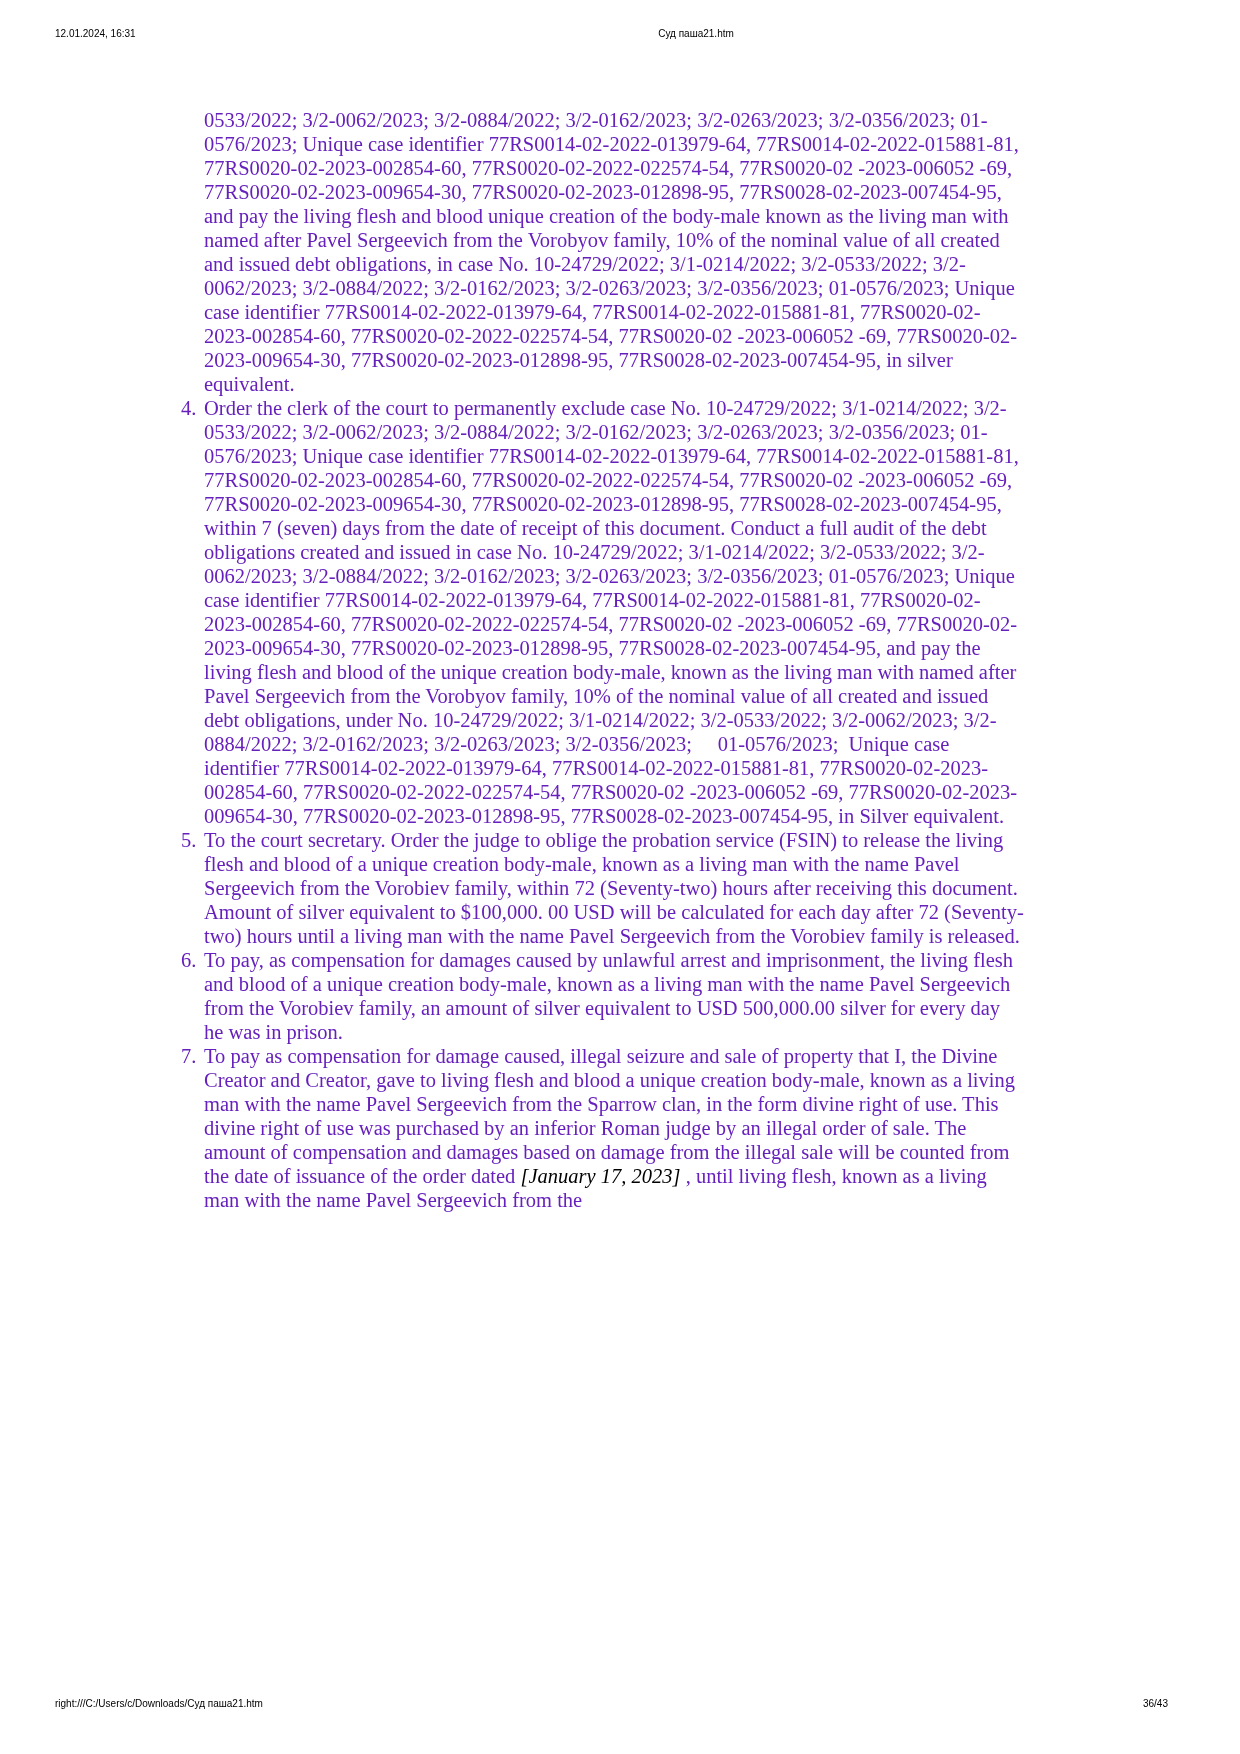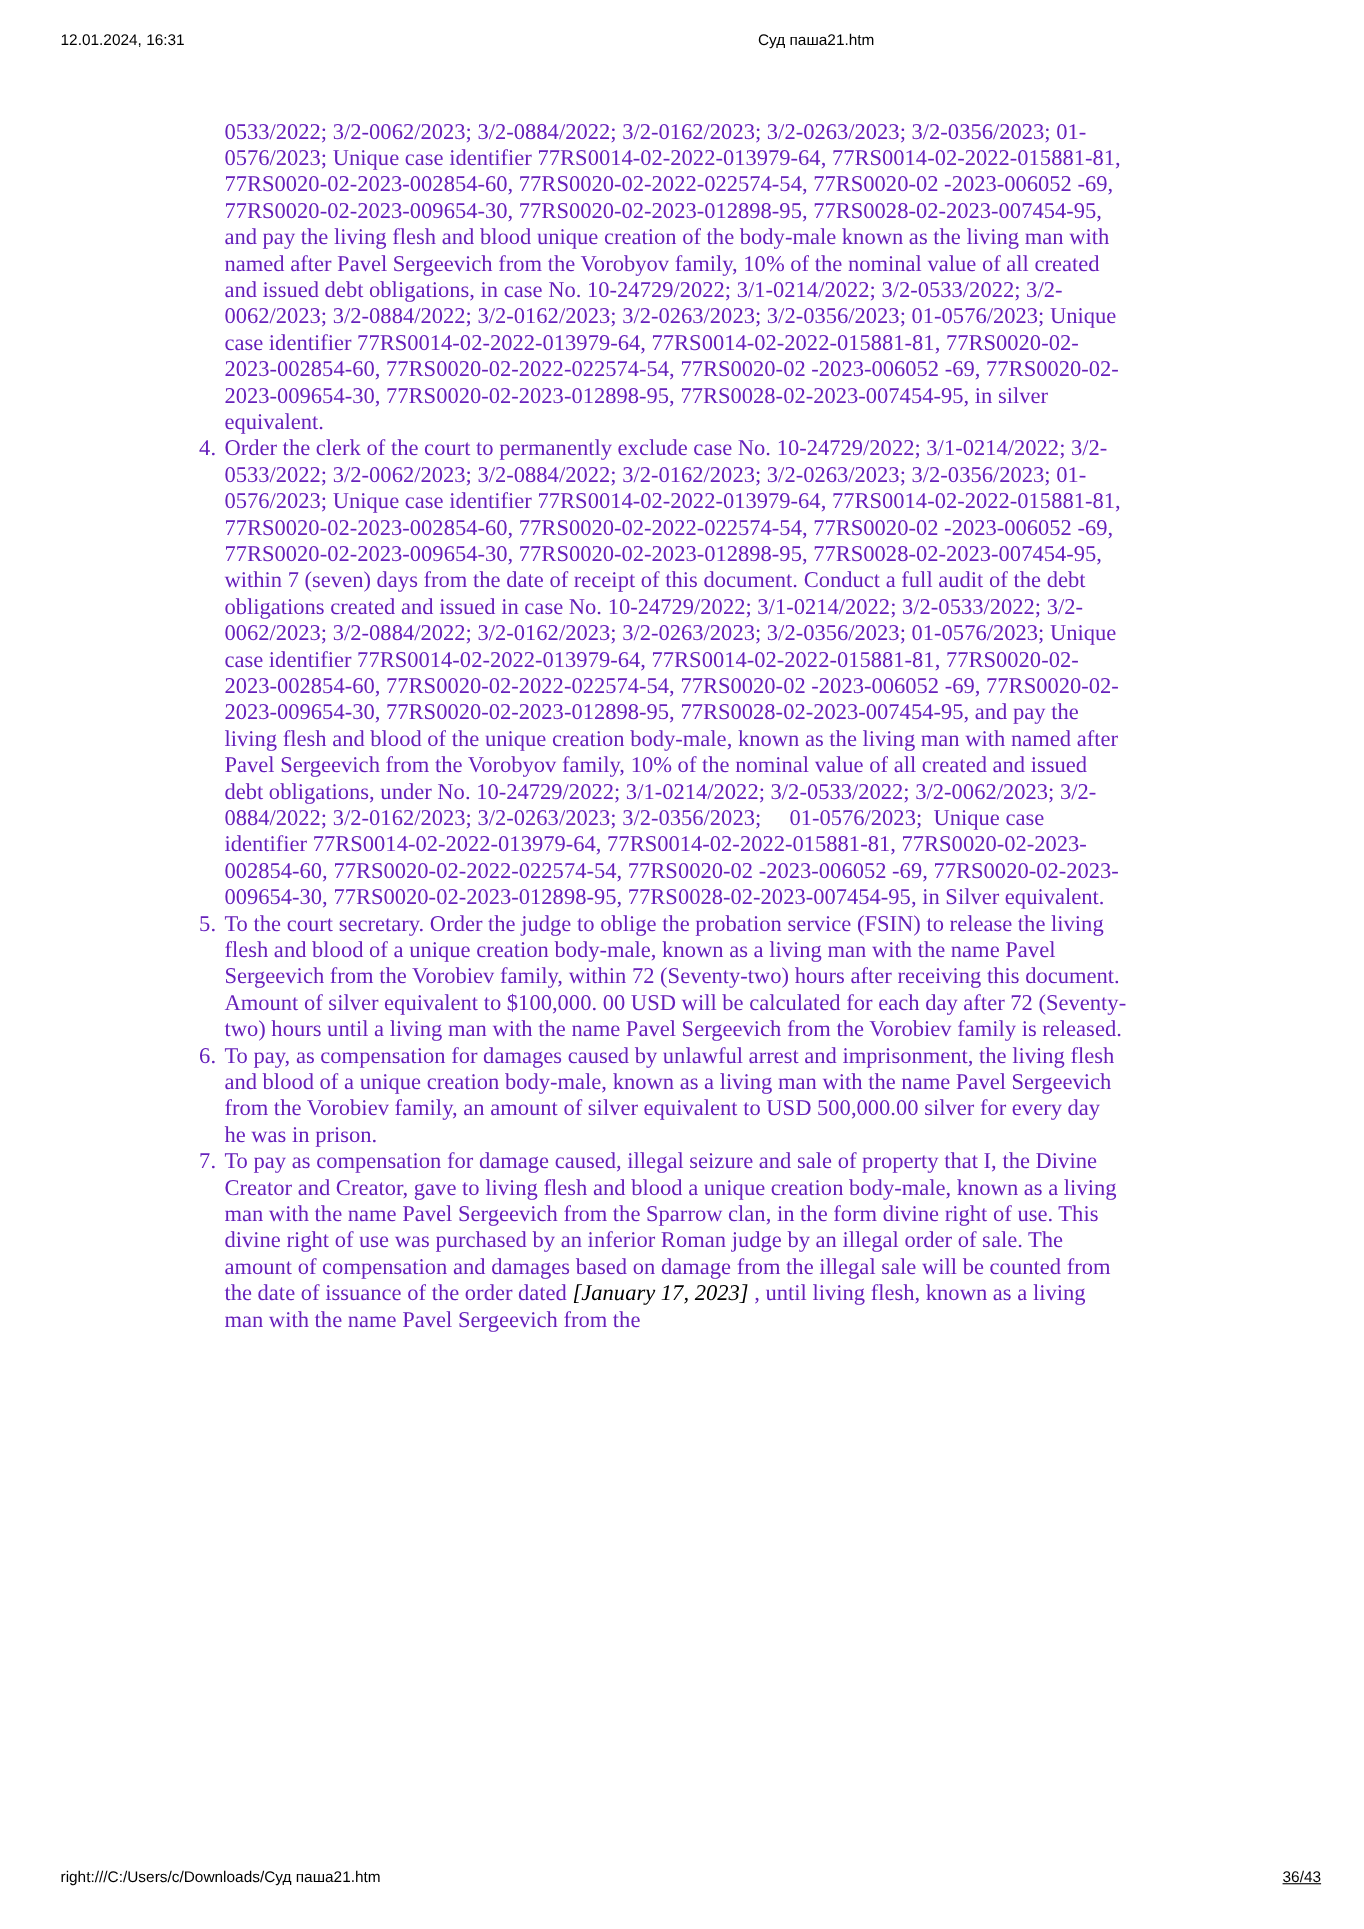--- a/index.html
+++ b/index.html
@@ -7,28 +7,28 @@
     width: 1240px;
     height: 1754px;
     background: #ffffff;
     position: relative;
     overflow: hidden;
     font-family: "Liberation Serif", serif;
   }
   .meta {
     position: absolute;
     font-family: "Liberation Sans", sans-serif;
-    font-size: 14px;
+    font-size: 10px;
     color: #000000;
     white-space: nowrap;
   }
   .hdr-date  { left: 55px;  top: 28px; }
-  .hdr-title { left: 742px; top: 28px; transform: translateX(-50%); }
+  .hdr-title { left: 696px; top: 28px; transform: translateX(-50%); }
   .ftr-path  { left: 55px;  top: 1698px; }
-  .ftr-page  { right: 39px; top: 1698px; text-decoration: underline; }
+  .ftr-page  { right: 72px; top: 1698px; }
 
   .content {
     position: absolute;
     left: 204px;
     top: 108px;
     width: 820px;
     color: #6620BB;
     font-size: 20.5px;
     line-height: 24px;
     text-align: left;

